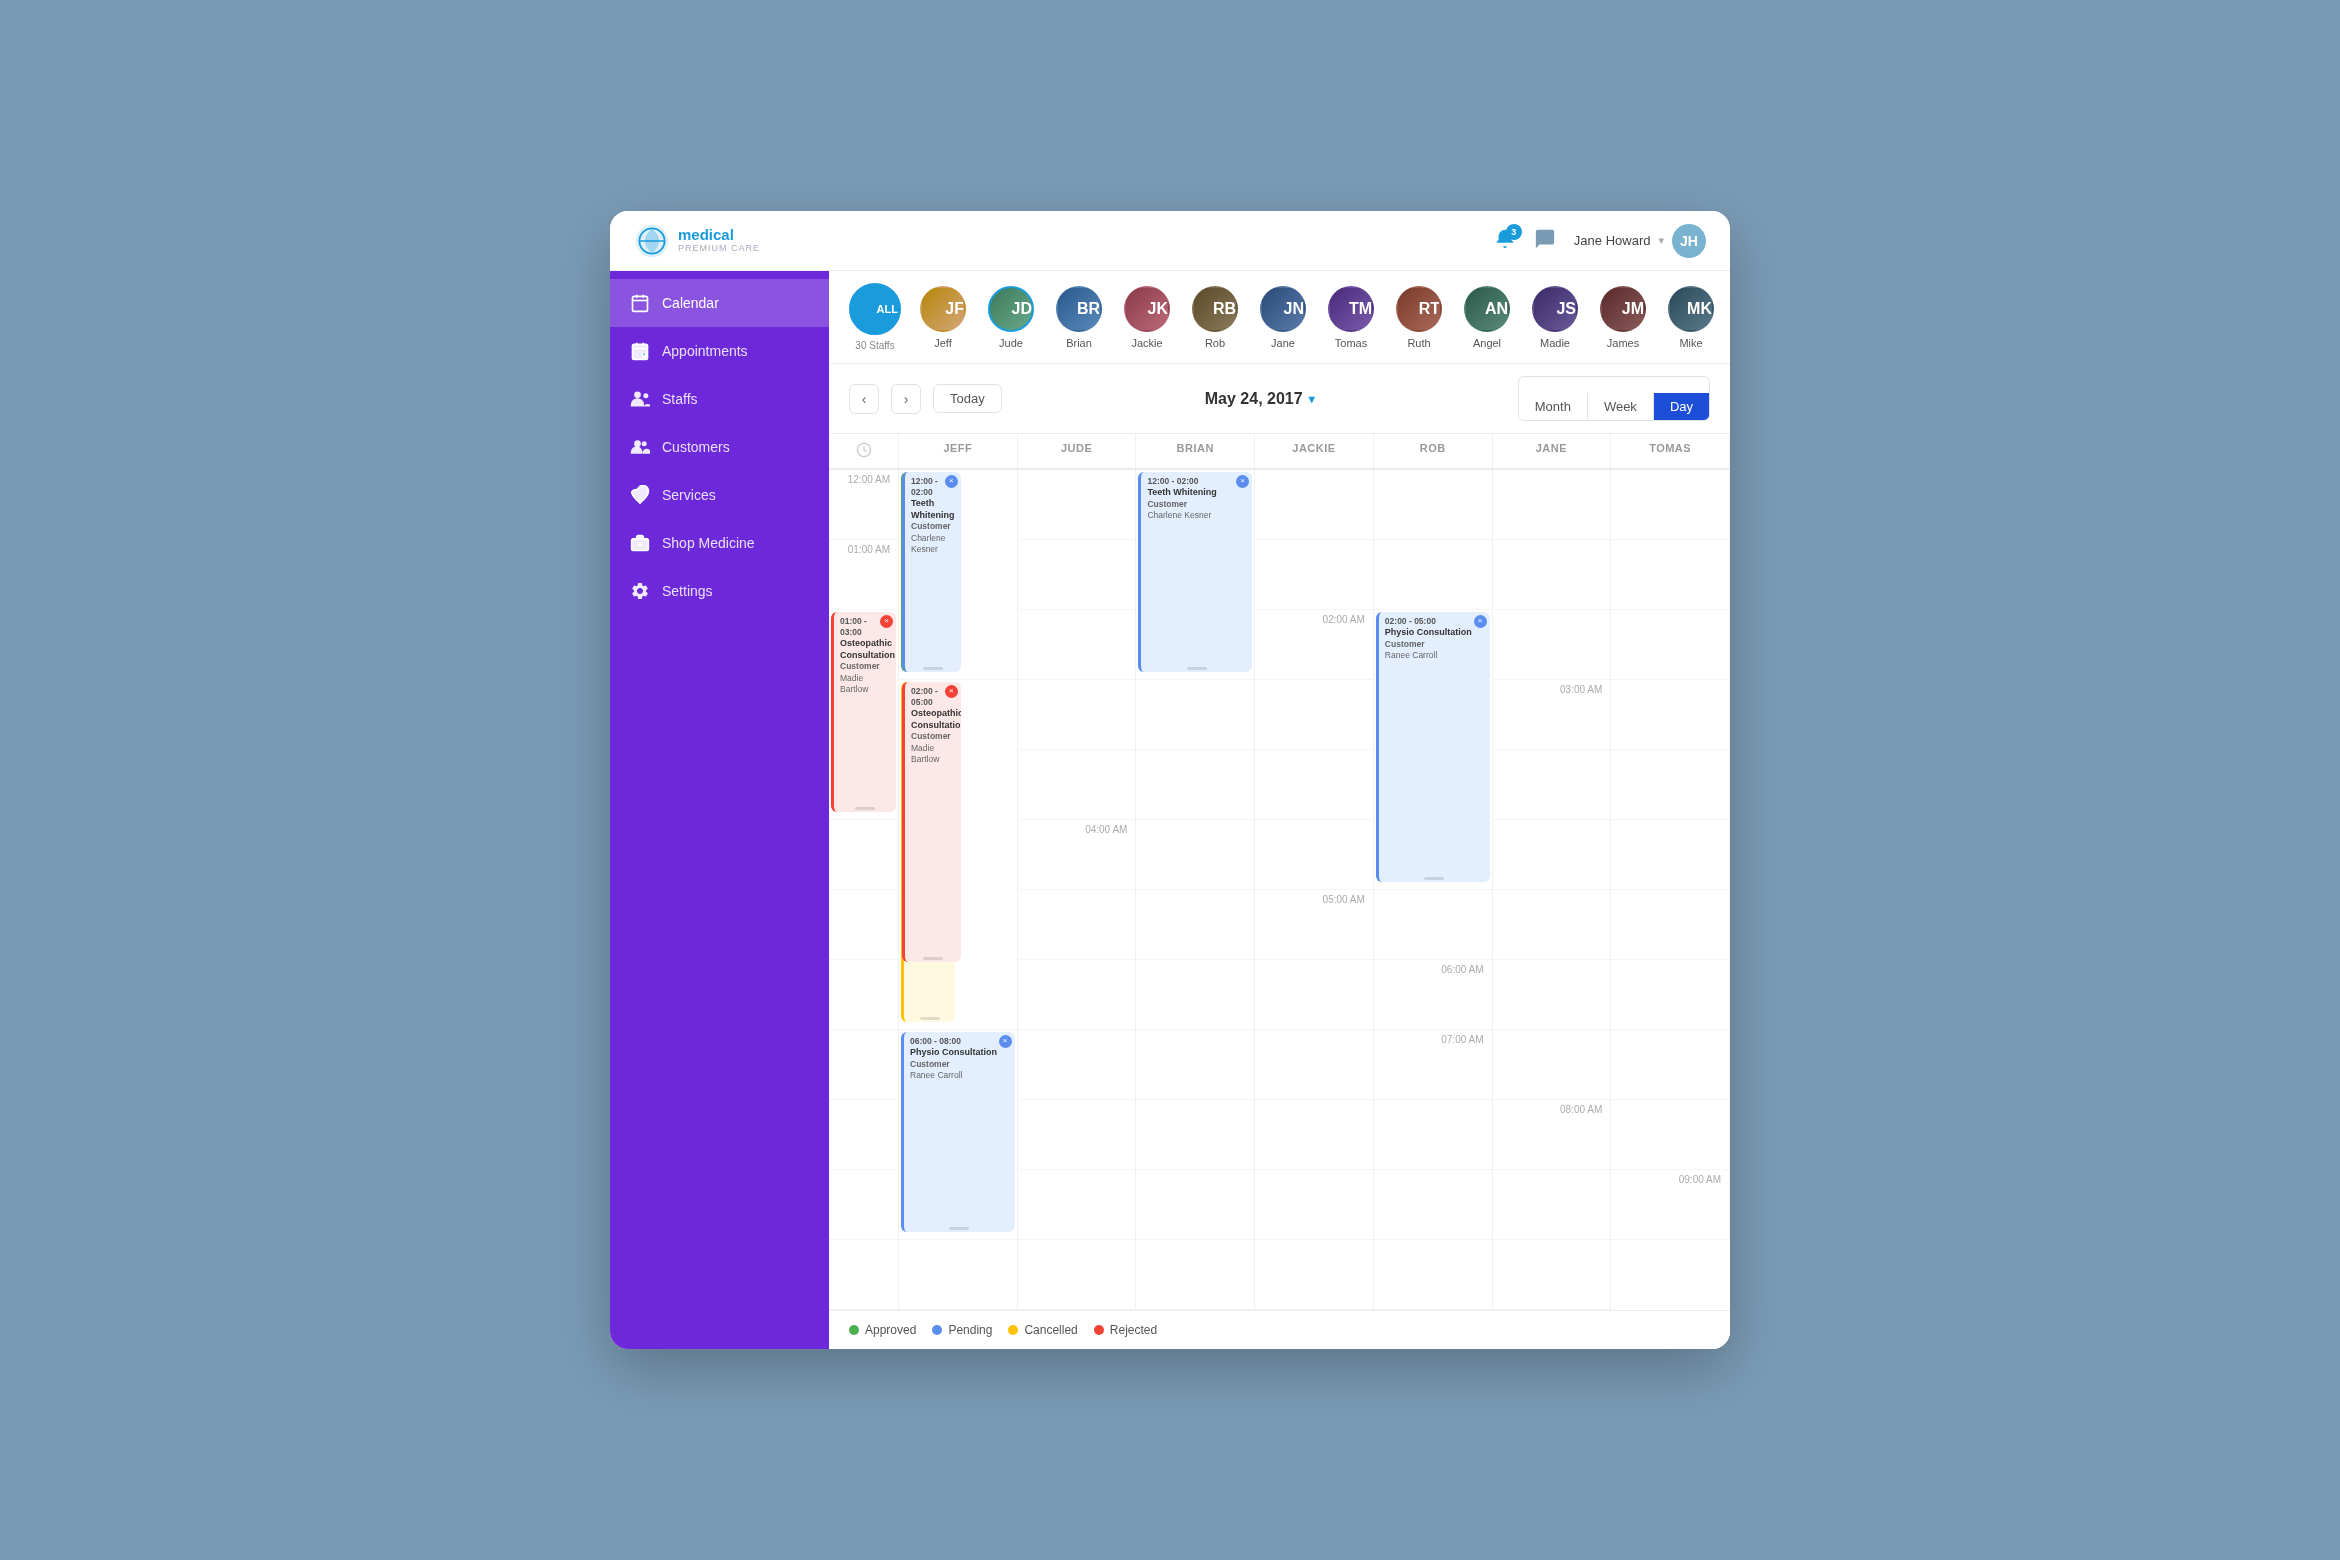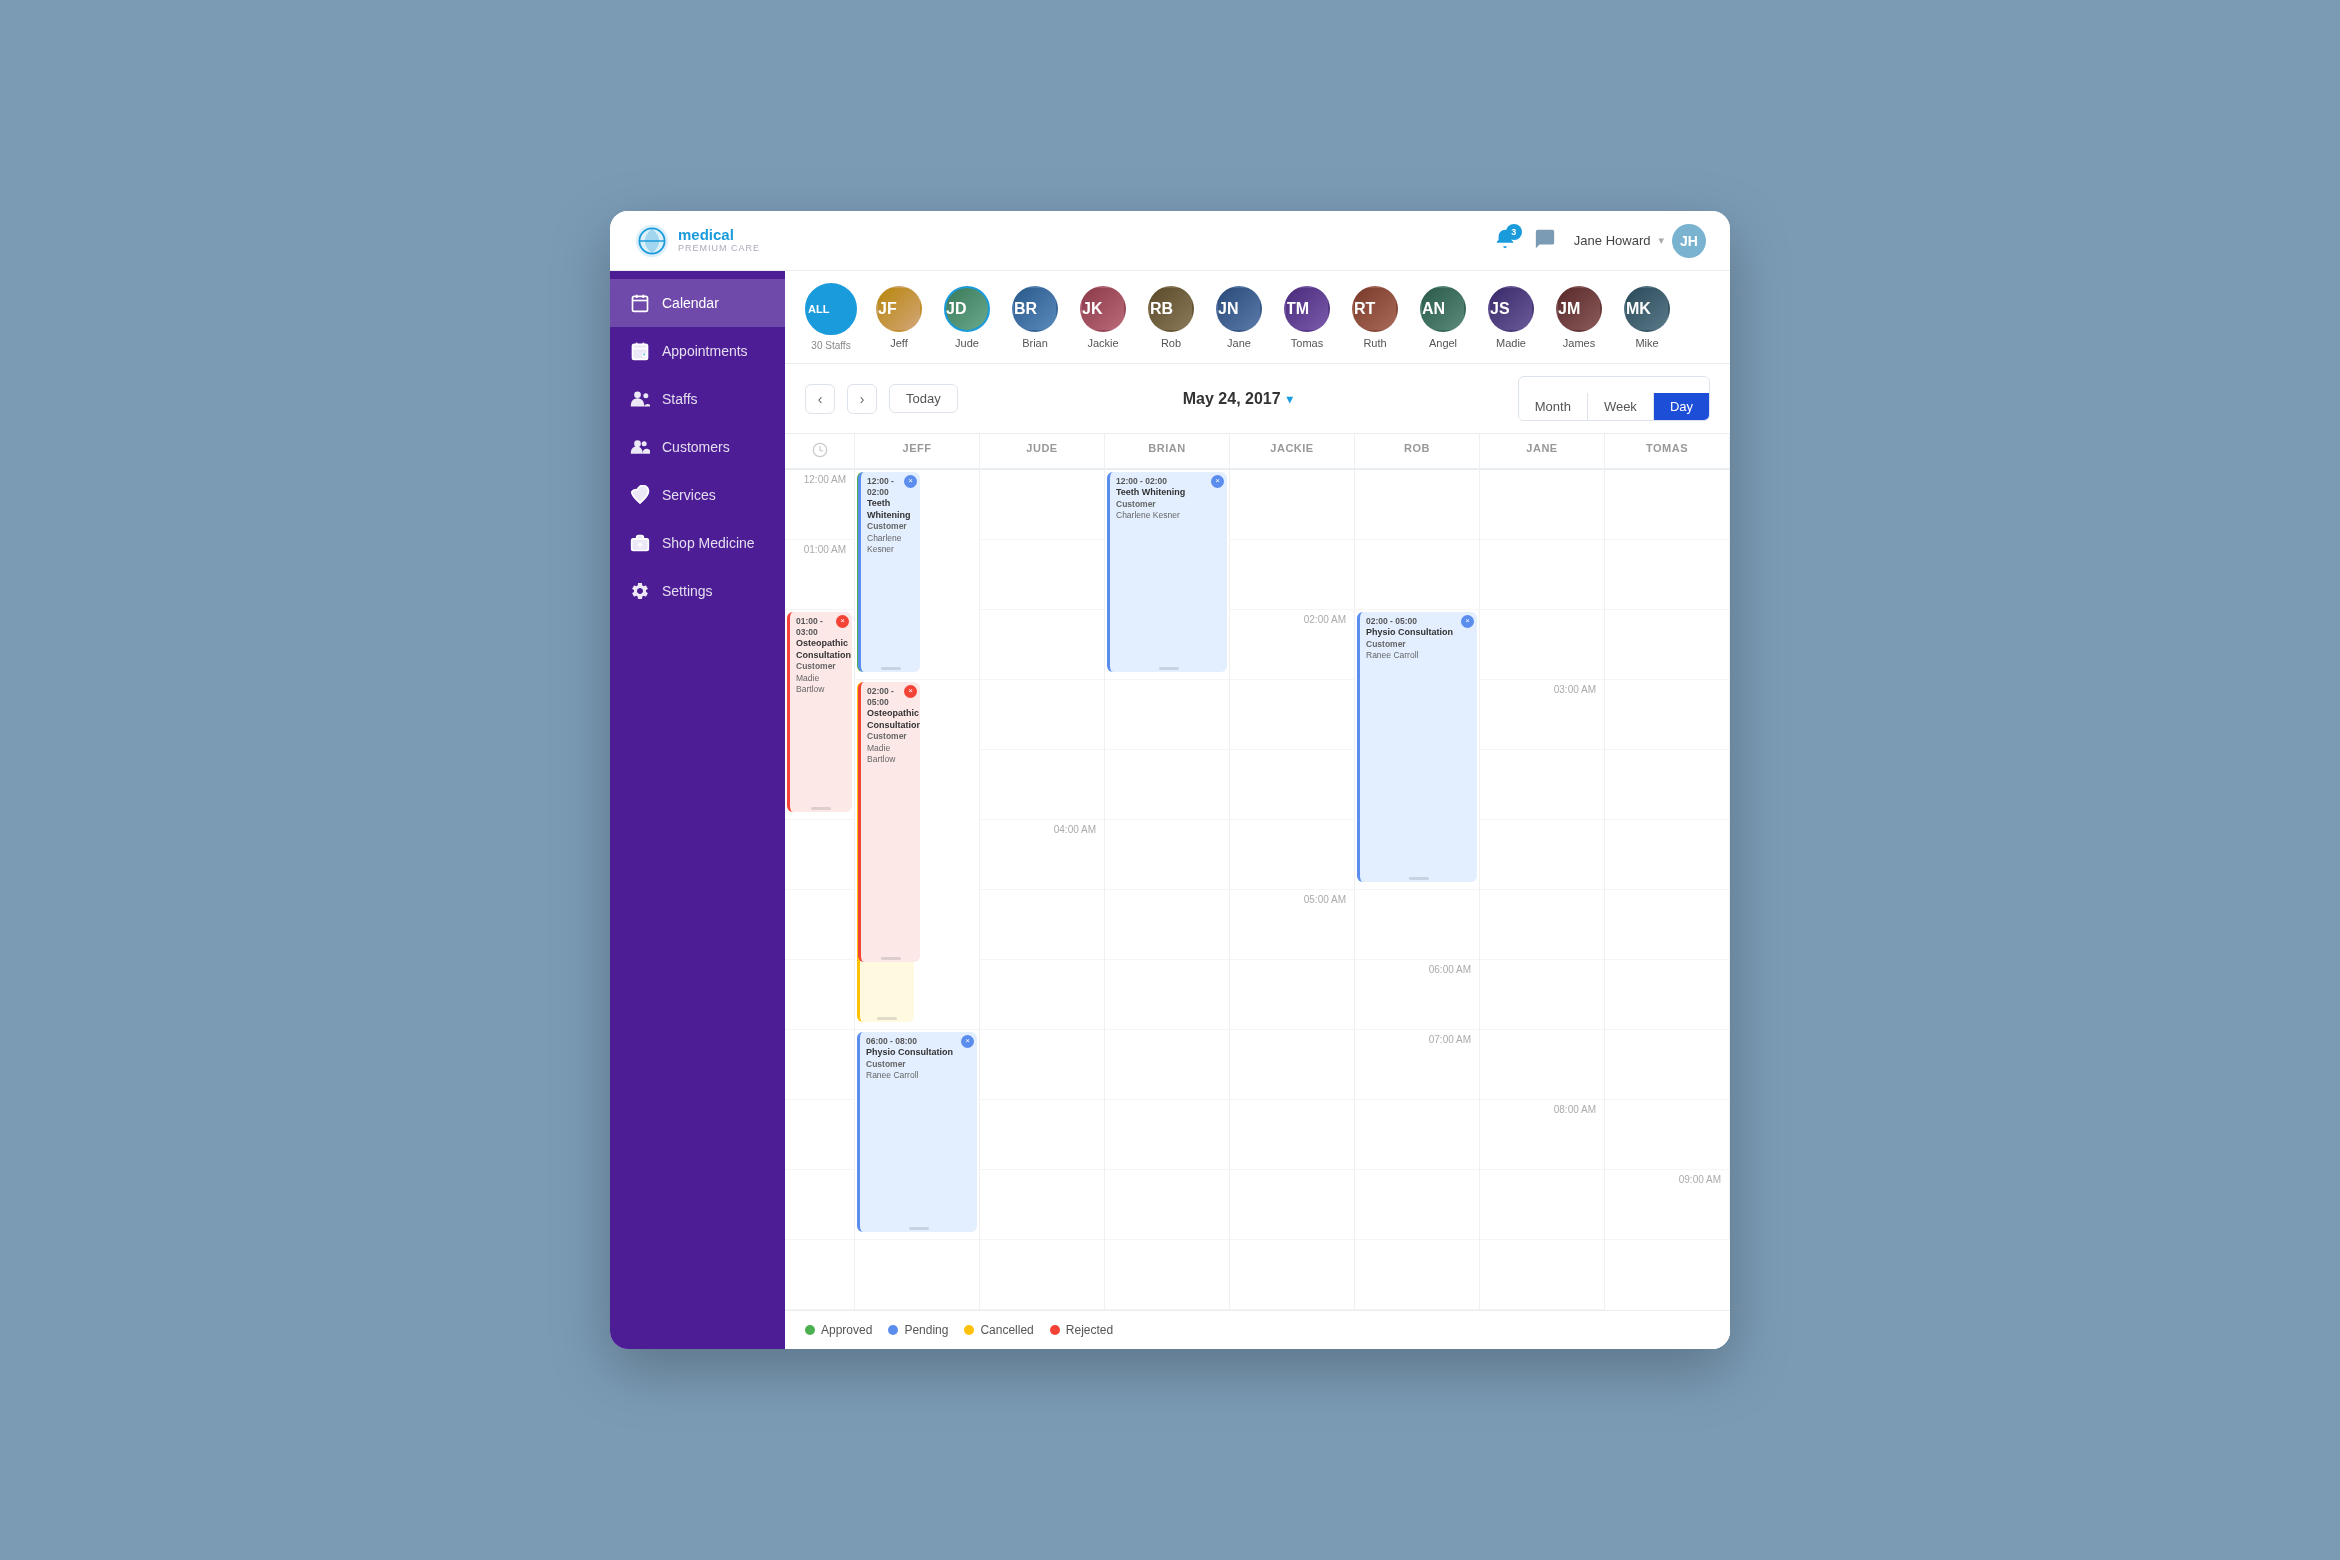--- a/index.html
+++ b/index.html
@@ -85,22 +85,22 @@
       font-size: 14px; color: #fff; font-weight: 600;
     }
     
     .body {
       display: flex;
       flex: 1;
       min-height: 0;
     }
     
     .sidebar {
-      width: 175px;
-      background: #4c1d95;
+      width: 219px;
+      background: #6d28d9;
       display: flex;
       flex-direction: column;
       flex-shrink: 0;
       padding: 8px 0;
     }
     .nav-item {
       display: flex;
       align-items: center;
       gap: 12px;
       padding: 14px 20px;
@@ -139,21 +139,21 @@
       gap: 5px;
       cursor: pointer;
       flex-shrink: 0;
       min-width: 52px;
     }
     .staff-avatar {
       width: 46px; height: 46px;
       border-radius: 50%;
       background: #c5d5e8;
       overflow: hidden;
-      display: flex; align-items: center; justify-content: flex-start;
+      display: flex; align-items: center; justify-content: flex-end;
       font-size: 16px; color: #fff; font-weight: 600;
       border: 2px solid transparent;
     }
     .staff-avatar.all-btn {
       background: #1a9bdb;
       border: 3px solid #1a9bdb;
       font-size: 11px;
       font-weight: 700;
       color: #fff;
       width: 52px; height: 52px;

